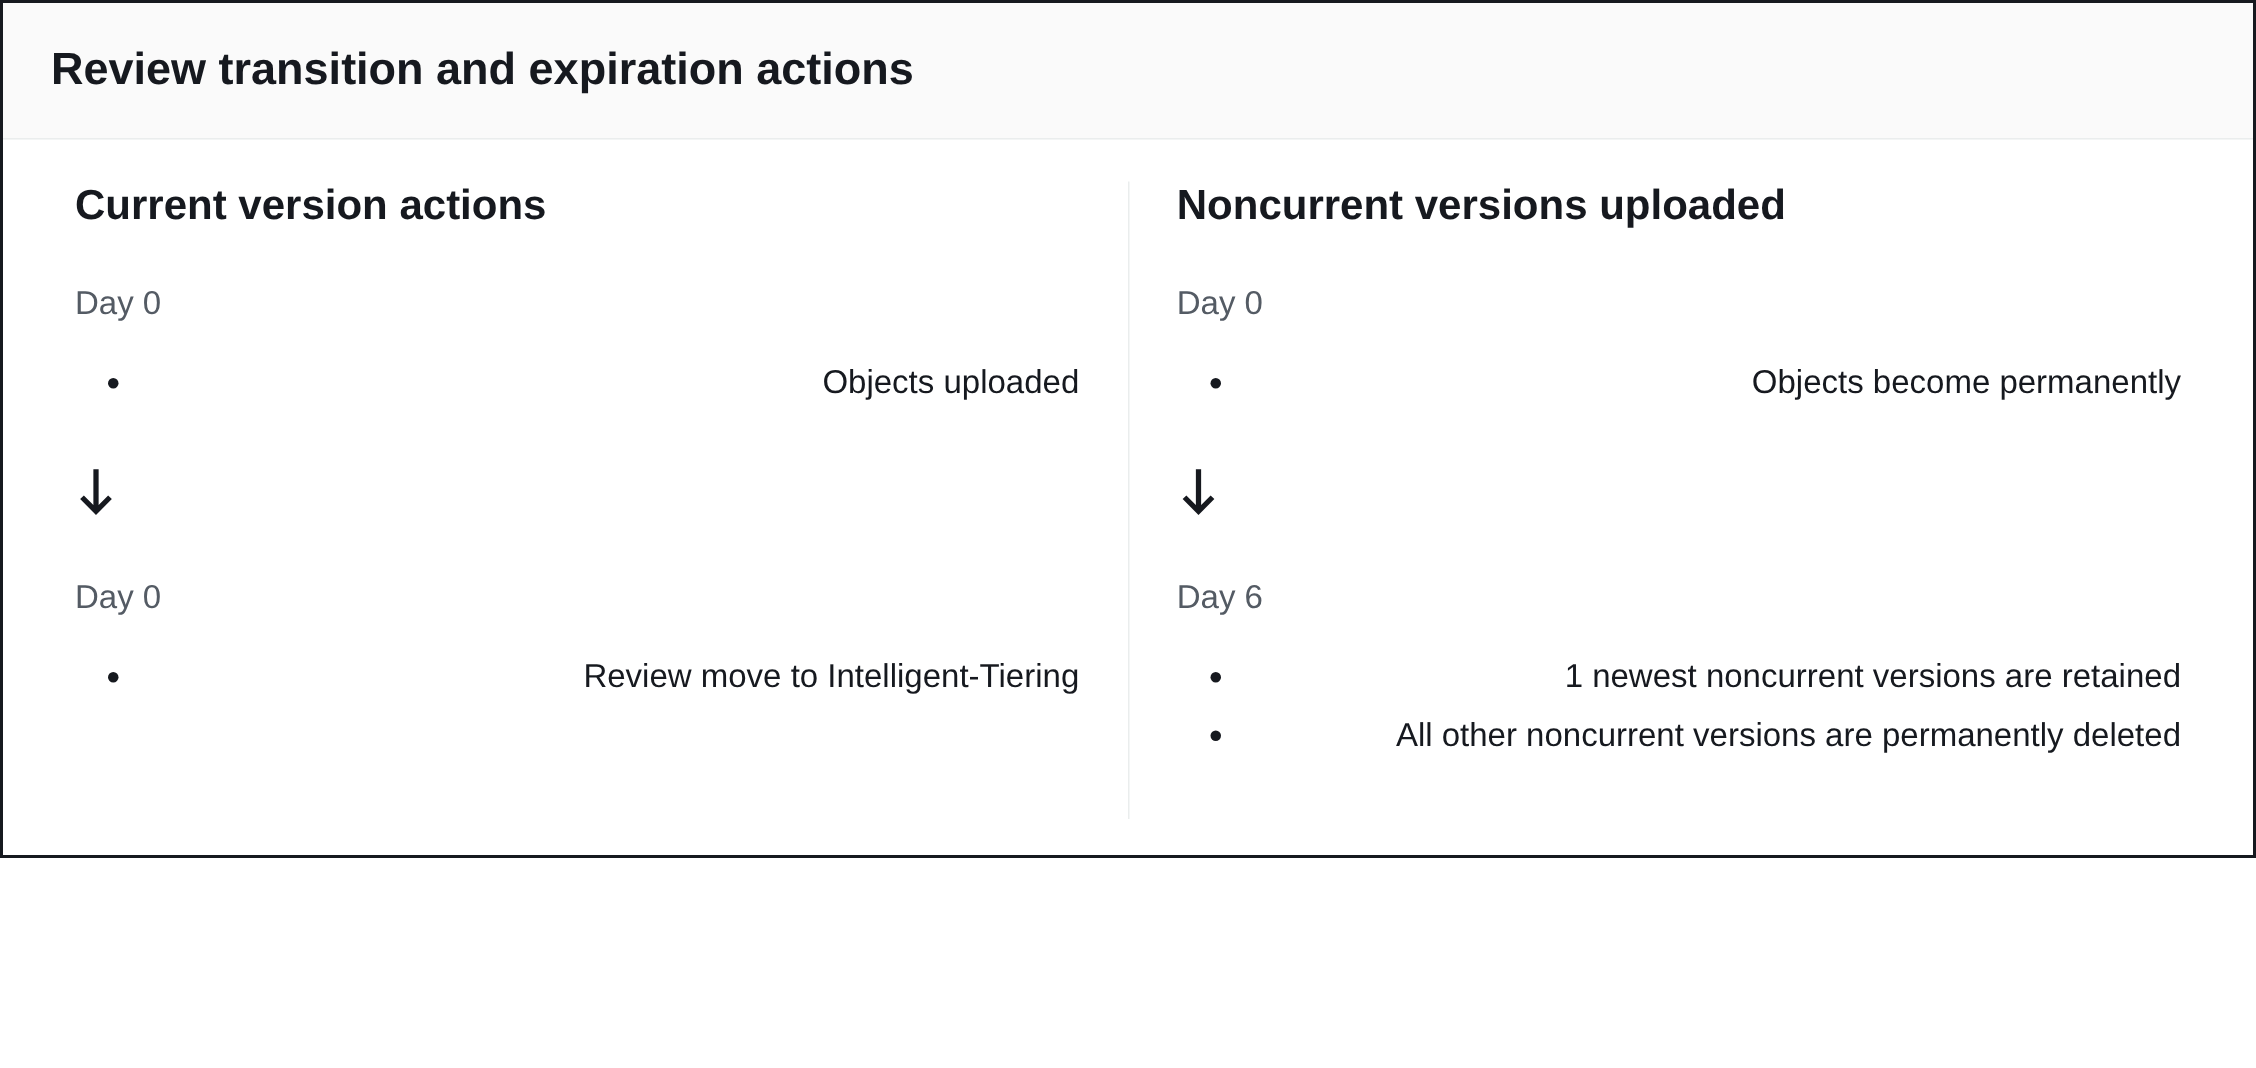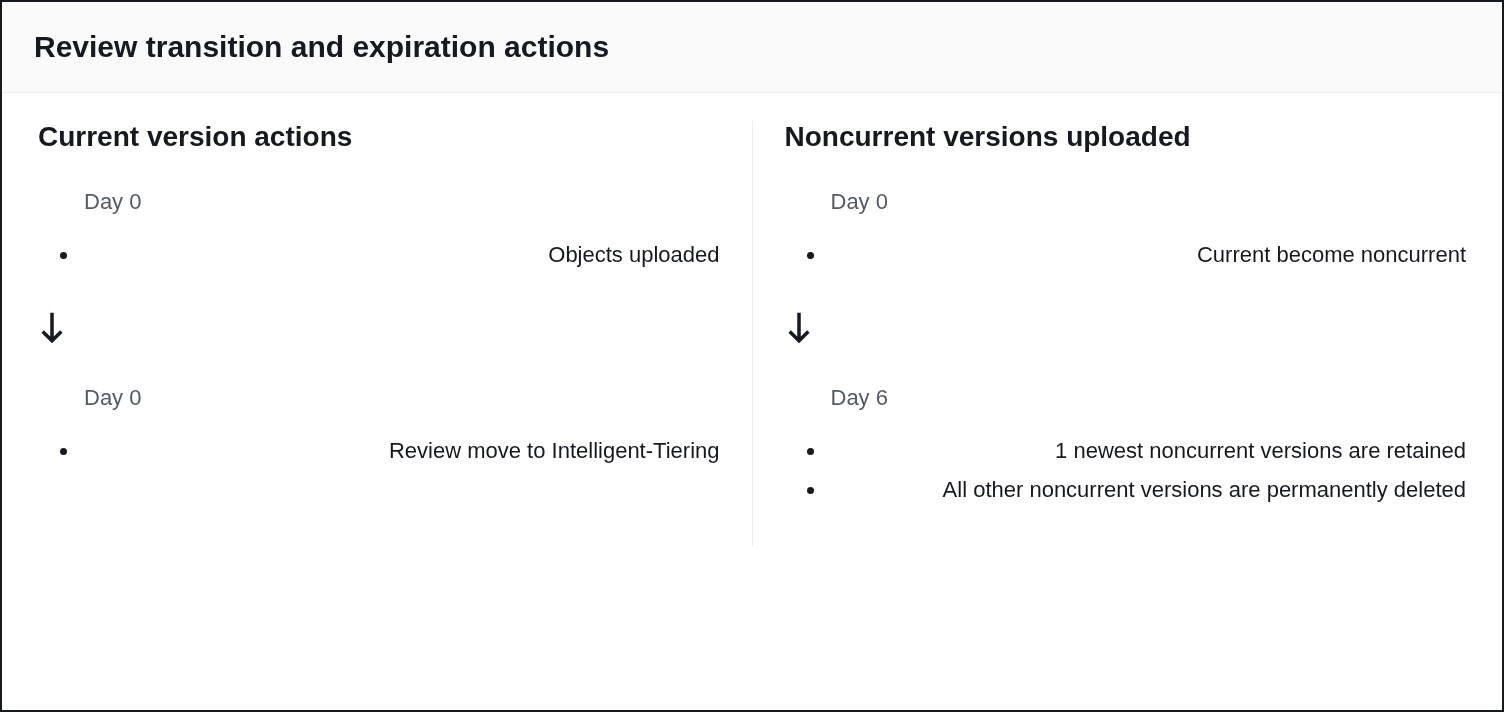--- a/index.html
+++ b/index.html
@@ -9,56 +9,55 @@
     }
     body {
       font-family: "Amazon Ember", "Helvetica Neue", Arial, sans-serif;
       background: #ffffff;
       color: #16191f;
       font-size: 14px;
     }
     .panel {
       border: 2px solid #16191f;
       width: 1504px;
-      height: 712px;
+      height: 572px;
       overflow: hidden;
     }
     .panel-header {
       background: #fafafa;
       border-bottom: 1px solid #eaeded;
       padding: 28px 32px;
     }
     .panel-title {
       font-size: 30px;
       font-weight: 700;
       color: #16191f;
     }
     .panel-body {
       display: flex;
-      padding: 28px 4px;
+      padding: 28px 16px;
     }
     .col {
       flex: 1;
       padding: 0 32px;
     }
     .col:first-child {
       border-right: 1px solid #eaeded;
     }
     .col-title {
       font-size: 28px;
       font-weight: 700;
       color: #16191f;
       margin-bottom: 36px;
     }
     .day-label {
       font-size: 22px;
       color: #545b64;
       margin-bottom: 20px;
       font-weight: 400;
-      margin-left: 46px;
     }
     .action-list {
       list-style-type: disc;
       padding-left: 42px;
       margin-bottom: 36px;
       text-align: right;
     }
     .action-list li {
       font-size: 22px;
       color: #16191f;
@@ -109,21 +108,21 @@
         </ul>
       </div>
     </div>
 
     <div class="col">
       <h2 class="col-title">Noncurrent versions uploaded</h2>
 
       <div>
         <div class="day-label">Day 0</div>
         <ul class="action-list">
-          <li>Current become noncurrent</li>
+          <li>Objects become permanently</li>
         </ul>
       </div>
 
       <div class="arrow">
         <svg viewBox="0 0 24 30">
             <path d="M12 2 L12 26 M4 18 L12 26 L20 18"></path>
           </svg>
       </div>
 
       <div>

